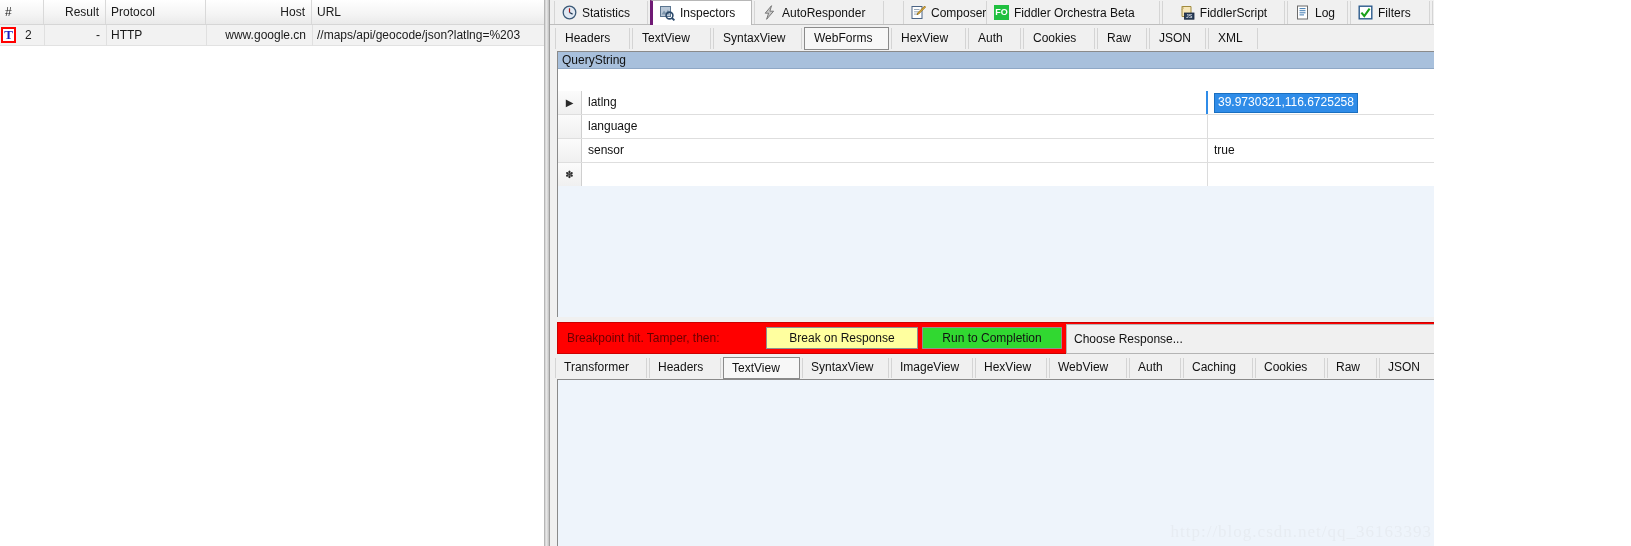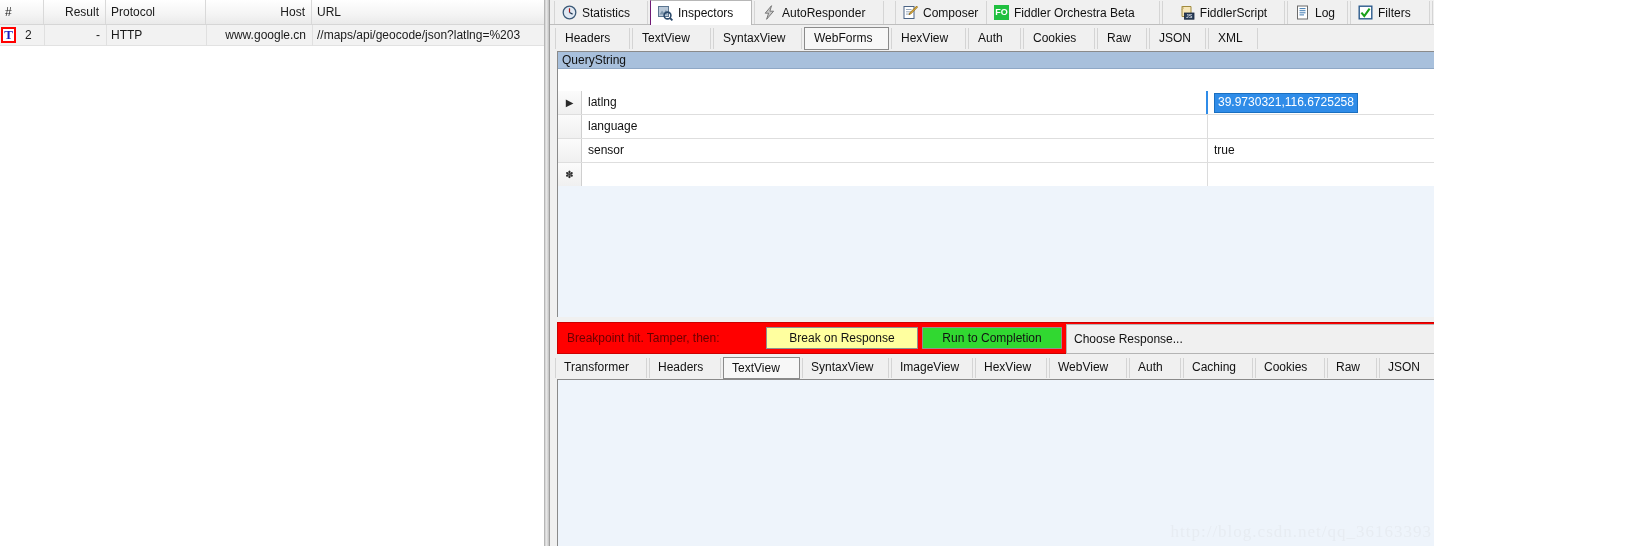--- a/index.html
+++ b/index.html
@@ -125,21 +125,21 @@
     font-size: 12px;
     color: #111111;
     background: #f0f0f0;
     border-left: 1px solid #d5d5d5;
     border-right: 1px solid #d5d5d5;
     white-space: nowrap;
     cursor: default;
   }
   .mtab.selected {
     background: #ffffff;
-    border-left: 1px solid #701a75;
+    border-left: 3px solid #701a75;
     border-right: 1px solid #b7b7b7;
     border-top: 1px solid #b7b7b7;
     height: 25px;
     top: 0;
   }
   .mtab .ico {
     width: 15px; height: 15px;
     display: inline-block;
     flex: 0 0 15px;
     position: relative;
@@ -427,21 +427,21 @@
 
       <div class="mtab" style="left:204px; width:130px;">
         <span class="ico ico-auto">
           <svg width="15" height="15" viewBox="0 0 15 15">
             <path d="M9.5 0.7 L3.2 8.2 L6.6 8.2 L4.6 14.3 L11.6 6.2 L7.9 6.2 Z" fill="#c9c9c9" stroke="#6d6d6d" stroke-width="0.9"></path>
           </svg>
         </span>
         <span>AutoResponder</span>
       </div>
 
-      <div class="mtab" style="left:345px; width:98px;">
+      <div class="mtab" style="left:353px; width:98px;">
         <span class="ico ico-comp">
           <svg width="15" height="15" viewBox="0 0 15 15">
             <rect x="1" y="1.5" width="10" height="12" fill="#ffffff" stroke="#4a6384" stroke-width="1"></rect>
             <line x1="3" y1="4.5" x2="8.5" y2="4.5" stroke="#8d9fb3" stroke-width="0.9"></line>
             <line x1="3" y1="6.8" x2="8.5" y2="6.8" stroke="#8d9fb3" stroke-width="0.9"></line>
             <line x1="3" y1="9.1" x2="7" y2="9.1" stroke="#8d9fb3" stroke-width="0.9"></line>
             <path d="M13.6 1.1 L14.6 2.1 L7.6 9.1 L6.1 9.6 L6.6 8.1 Z" fill="#e8b23c" stroke="#8a6510" stroke-width="0.8"></path>
           </svg>
         </span>
         <span>Composer</span>

